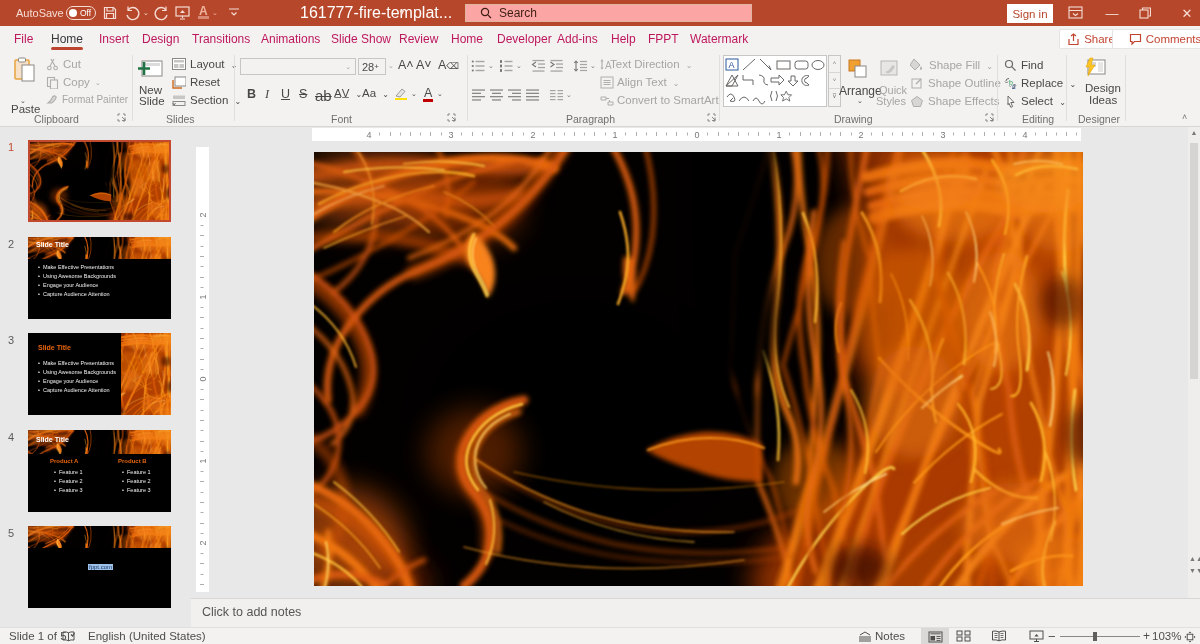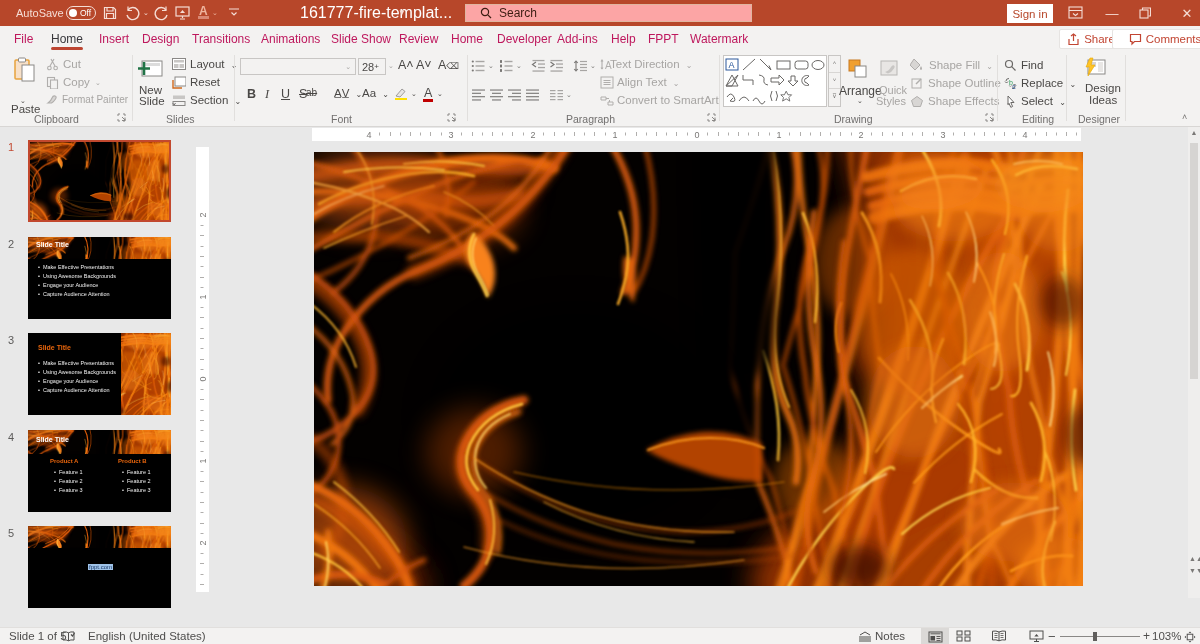--- a/index.html
+++ b/index.html
@@ -181,21 +181,21 @@
         <span style="font-size:8px">+</span>
       </div>
  <span style="position:absolute;left:388px;top:11px;color:#a7a5a3;font-size:7px">⌄</span>
  <div class="rtxt" style="left:398px;top:7px;font-size:12.5px">A˄</div>
  <div class="rtxt" style="left:416px;top:7px;font-size:12.5px">A˅</div>
  <div class="rtxt" style="left:438px;top:7px;font-size:12.5px">A<span style="font-size:9px">⌫</span></div>
  <div class="rtxt" style="left:247px;top:36px;font-weight:bold;font-size:12.5px">B</div>
  <div class="rtxt" style="left:265px;top:36px;font-style:italic;font-size:12.5px;font-family:'Liberation Serif',serif">I</div>
  <div class="rtxt" style="left:281px;top:36px;text-decoration:underline;font-size:12.5px">U</div>
  <div class="rtxt" style="left:299px;top:36px;text-decoration:line-through;font-size:12.5px">S</div>
- <div class="rtxt" style="left:306px;top:36px;text-decoration:line-through;font-size:10px">ab</div>
+ <div class="rtxt" style="left:315px;top:36px;text-decoration:line-through;font-size:15px">ab</div>
  <div class="rtxt" style="left:334px;top:36px;font-size:11.5px">A̲V̲ <span class="car">⌄</span></div>
  <div class="rtxt" style="left:362px;top:36px;font-size:11.5px">Aa <span class="car">⌄</span></div>
  <div class="rtxt" style="left:394px;top:36px">
         <svg width="14" height="13" viewBox="0 0 14 13">
           <path d="M2,9 L8,2 l3,2.5 L6,10 z" fill="#e8e6e4" stroke="#8a8886" stroke-width="0.8"></path>
           <rect x="1" y="11" width="12" height="2.5" fill="#ffe000"></rect>
         </svg>
       </div>
  <span style="position:absolute;left:411px;top:39px;color:#4a4846;font-size:7px">⌄</span>
  <div class="rtxt" style="left:424px;top:35px;font-size:12.5px">A</div>
@@ -798,20 +798,23 @@
  </g>
           </g>
 </svg>
       </div>
  <div id="vscroll">
    <div style="text-align:center;font-size:7px;color:#7a7876;line-height:12px">▲</div>
    <div style="position:absolute;left:2px;top:16px;width:8px;height:236px;background:#d6d4d2"></div>
    <div style="position:absolute;left:1px;top:428px;font-size:7px;color:#7a7876">▲▲</div>
    <div style="position:absolute;left:1px;top:440px;font-size:7px;color:#7a7876">▼▼</div>
  </div>
+ <div id="notesbar">
+        <div style="margin:6px 0 0 11px">Click to add notes</div>
+      </div>
 </div>
 
 <div id="statusbar">
  <div class="sb" style="left:9px">Slide 1 of 5</div>
  <svg class="icon" style="left:62px;top:3px" width="13" height="11" viewBox="0 0 13 11" fill="none" stroke="#4f4e4d" stroke-width="1">
         <path d="M6.5,1.8 Q4.5,0.5 1,1 V9 Q4.5,8.5 6.5,9.8 Q8.5,8.5 12,9 V1 Q8.5,0.5 6.5,1.8 v8"></path>
         <path d="M9,3.5 l1.5,1.5 l2,-3" stroke-width="1.2"></path>
       </svg>
  <div class="sb" style="left:88px">English (United States)</div>
  <svg class="icon" style="left:858px;top:3px" width="14" height="11" viewBox="0 0 14 11">

